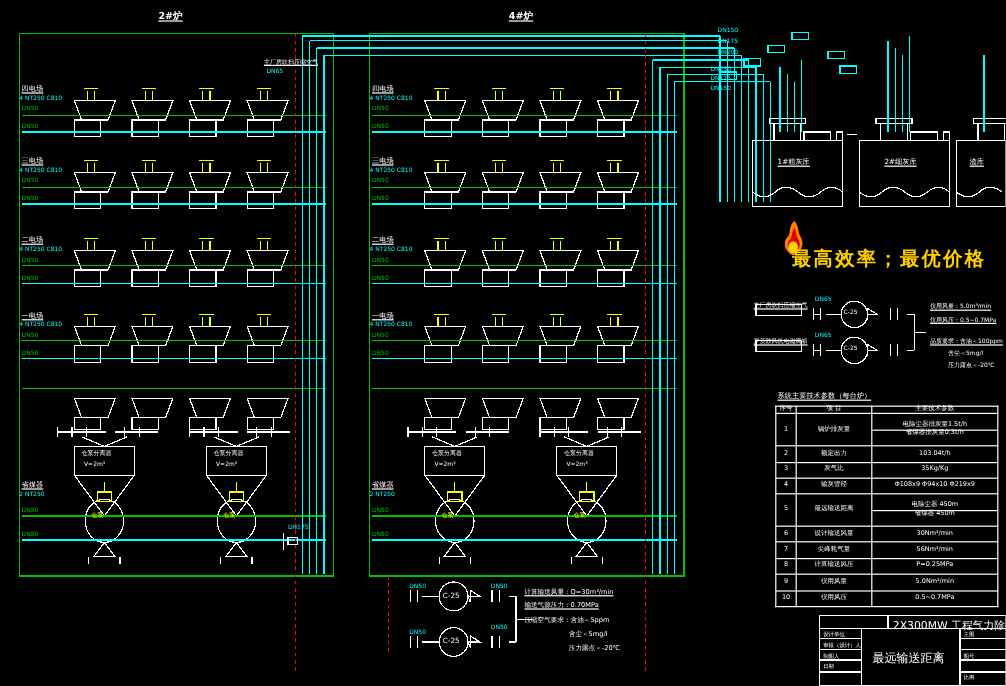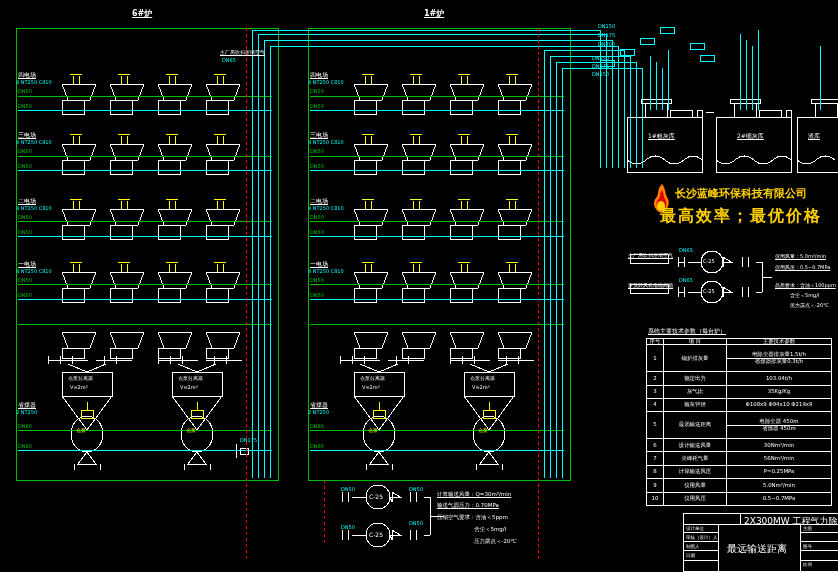--- a/index.html
+++ b/index.html
@@ -396,22 +396,22 @@
     <rect x="683" y="513" width="155" height="58"></rect>
     <path d="M740 513 V524 M683 524 H838"></path>
     <path d="M683 532 H718 M683 541 H718 M683 550 H718 M683 560 H718"></path>
     <path d="M718 524 V571"></path>
     <path d="M800 524 V571 M800 532 H838 M800 541 H838 M800 550 H838 M800 560 H838"></path>
   </g>
 </svg>
 
 <div class="ov" style="left:0;top:0;width:838px;height:572px;">
 
-  <div class="tx wh u b" style="left:132px;top:10px;font-size:8px;">6#炉</div>
-  <div class="tx wh u b" style="left:424px;top:10px;font-size:8px;">1#炉</div>
+  <div class="tx wh u b" style="left:132px;top:10px;font-size:8px;">2#炉</div>
+  <div class="tx wh u b" style="left:424px;top:10px;font-size:8px;">4#炉</div>
 
   <div class="tx wh u" style="left:18px;top:72px;">四电场</div>
   <div class="tx cy" style="left:16px;top:80px;font-size:5px;">4 NT250 C810</div>
   <div class="tx gn" style="left:18px;top:89px;font-size:5px;">DN50</div>
   <div class="tx gn" style="left:18px;top:104px;font-size:5px;">DN50</div>
 
   <div class="tx wh u" style="left:18px;top:132px;">三电场</div>
   <div class="tx cy" style="left:16px;top:140px;font-size:5px;">4 NT250 C810</div>
   <div class="tx gn" style="left:18px;top:149px;font-size:5px;">DN50</div>
   <div class="tx gn" style="left:18px;top:164px;font-size:5px;">DN50</div>
@@ -513,21 +513,20 @@
 
   <div class="tx wh u" style="left:648px;top:328px;font-size:6px;">系统主要技术参数（每台炉）</div>
 </div>
 
 <div id="logo">
   <svg class="flame" viewBox="0 0 26 30" xmlns="http://www.w3.org/2000/svg">
     <path d="M14 0 C8 6 12 10 8 14 C4 18 6 26 13 29 C20 26 23 19 19 13 C17 10 18 5 14 0 Z" fill="#ff8000"></path>
     <path d="M14 6 C11 10 13 13 10 16 C7 19 9 25 13 27 C18 25 20 20 17 15 C15 12 16 9 14 6 Z" fill="#e00000"></path>
     <ellipse cx="13" cy="22" rx="4" ry="5" fill="#ffd000"></ellipse>
   </svg>
-  <div class="logotext" style="left:27px;top:4px;">长沙蓝峰环保科技有限公司</div>
   <div class="logotag" style="left:12px;top:24px;">最高效率；最优价格</div>
 </div>
 
 <div id="ptable">
   <table>
     <thead>
       <tr>
         <th class="colno">序号</th>
         <th class="colit">项  目</th>
         <th>主要技术参数</th>

